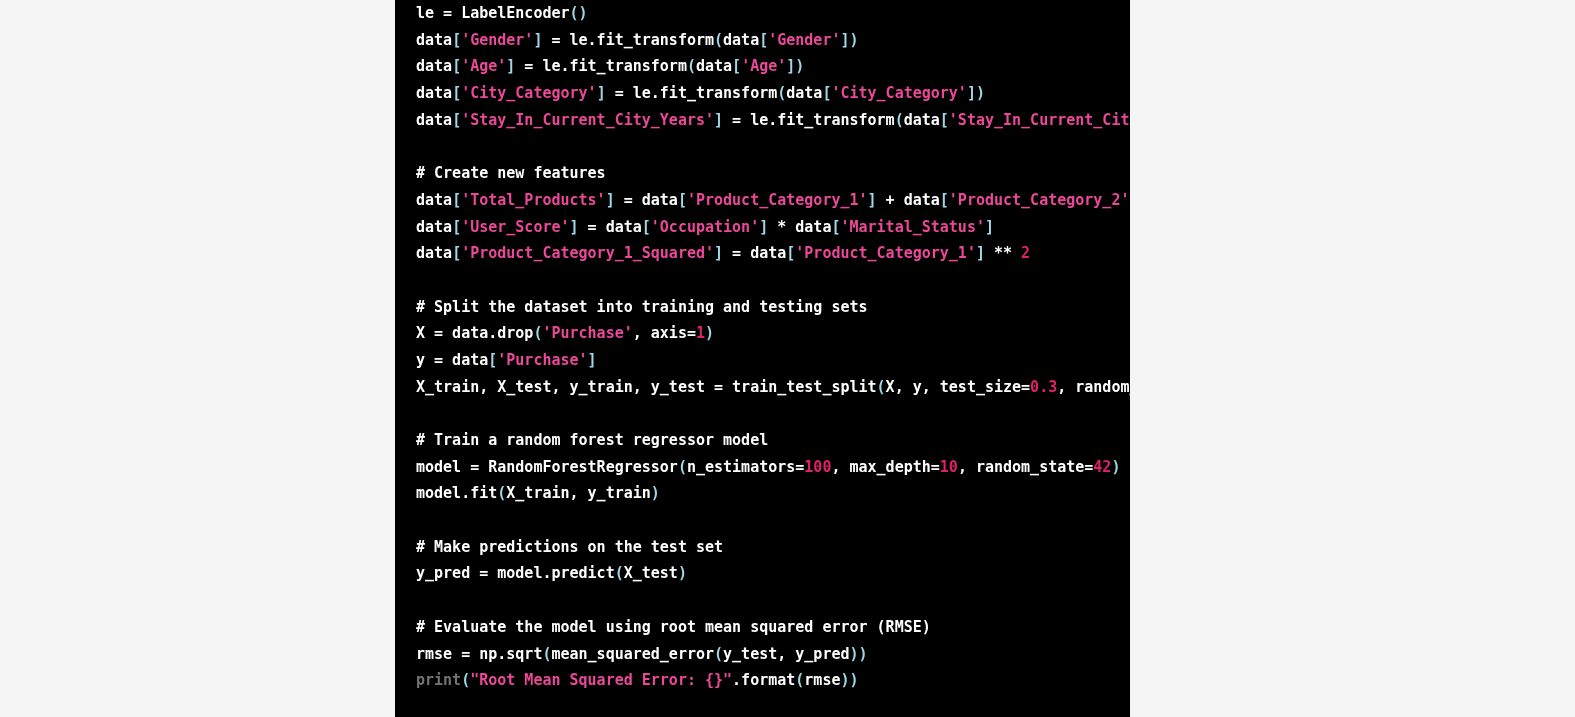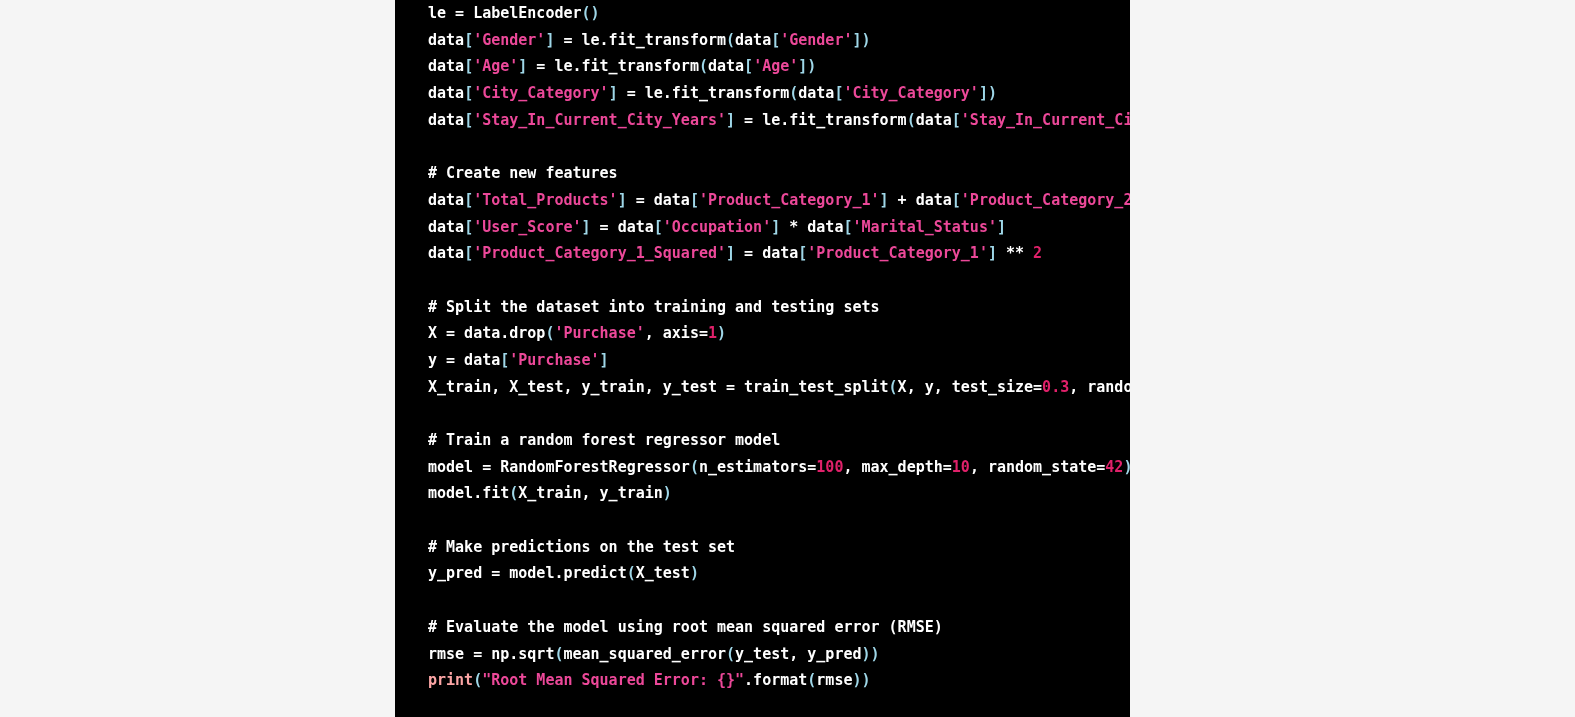--- a/index.html
+++ b/index.html
@@ -28,21 +28,21 @@
     left: 395px;
     top: 0;
     width: 735px;
     height: 717px;
     background: #000000;
     overflow: hidden;
   }
 
   #code-scroll {
     position: absolute;
-    left: 16px;
+    left: 4px;
     top: 0;
     width: 735px;
     height: 717px;
     overflow: hidden;
   }
 
   #code-block {
     position: absolute;
     left: 17px;
     top: 0px;
@@ -60,21 +60,21 @@
     height: 26.7px;
     white-space: pre;
   }
 
   
   .t-plain   { color: #ffffff; }
   .t-str     { color: #ec4899; }
   .t-comment { color: #ffffff; }
   .t-num     { color: #e0216a; }
   .t-punct   { color: #9fd7e8; }
-  .t-builtin { color: #fca5a5; text-align: center; }
+  .t-builtin { color: #737373; text-align: center; }
 </style>
 </head>
 <body>
 
 <div id="page">
 
   <div id="code-panel">
     <div id="code-scroll">
       <code id="code-block"><span class="ln"><span class="t-plain">le = LabelEncoder</span><span class="t-punct">()</span></span><span class="ln"><span class="t-plain">data</span><span class="t-punct">[</span><span class="t-str">'Gender'</span><span class="t-punct">]</span><span class="t-plain"> = le.fit_transform</span><span class="t-punct">(</span><span class="t-plain">data</span><span class="t-punct">[</span><span class="t-str">'Gender'</span><span class="t-punct">])</span></span><span class="ln"><span class="t-plain">data</span><span class="t-punct">[</span><span class="t-str">'Age'</span><span class="t-punct">]</span><span class="t-plain"> = le.fit_transform</span><span class="t-punct">(</span><span class="t-plain">data</span><span class="t-punct">[</span><span class="t-str">'Age'</span><span class="t-punct">])</span></span><span class="ln"><span class="t-plain">data</span><span class="t-punct">[</span><span class="t-str">'City_Category'</span><span class="t-punct">]</span><span class="t-plain"> = le.fit_transform</span><span class="t-punct">(</span><span class="t-plain">data</span><span class="t-punct">[</span><span class="t-str">'City_Category'</span><span class="t-punct">])</span></span><span class="ln"><span class="t-plain">data</span><span class="t-punct">[</span><span class="t-str">'Stay_In_Current_City_Years'</span><span class="t-punct">]</span><span class="t-plain"> = le.fit_transform</span><span class="t-punct">(</span><span class="t-plain">data</span><span class="t-punct">[</span><span class="t-str">'Stay_In_Current_City_Ye</span></span><span class="ln">&nbsp;</span><span class="ln"><span class="t-comment"># Create new features</span></span><span class="ln"><span class="t-plain">data</span><span class="t-punct">[</span><span class="t-str">'Total_Products'</span><span class="t-punct">]</span><span class="t-plain"> = data</span><span class="t-punct">[</span><span class="t-str">'Product_Category_1'</span><span class="t-punct">]</span><span class="t-plain"> + data</span><span class="t-punct">[</span><span class="t-str">'Product_Category_2'</span><span class="t-punct">]</span></span><span class="ln"><span class="t-plain">data</span><span class="t-punct">[</span><span class="t-str">'User_Score'</span><span class="t-punct">]</span><span class="t-plain"> = data</span><span class="t-punct">[</span><span class="t-str">'Occupation'</span><span class="t-punct">]</span><span class="t-plain"> * data</span><span class="t-punct">[</span><span class="t-str">'Marital_Status'</span><span class="t-punct">]</span></span><span class="ln"><span class="t-plain">data</span><span class="t-punct">[</span><span class="t-str">'Product_Category_1_Squared'</span><span class="t-punct">]</span><span class="t-plain"> = data</span><span class="t-punct">[</span><span class="t-str">'Product_Category_1'</span><span class="t-punct">]</span><span class="t-plain"> ** </span><span class="t-num">2</span></span><span class="ln">&nbsp;</span><span class="ln"><span class="t-comment"># Split the dataset into training and testing sets</span></span><span class="ln"><span class="t-plain">X = data.drop</span><span class="t-punct">(</span><span class="t-str">'Purchase'</span><span class="t-plain">, axis=</span><span class="t-num">1</span><span class="t-punct">)</span></span><span class="ln"><span class="t-plain">y = data</span><span class="t-punct">[</span><span class="t-str">'Purchase'</span><span class="t-punct">]</span></span><span class="ln"><span class="t-plain">X_train, X_test, y_train, y_test = train_test_split</span><span class="t-punct">(</span><span class="t-plain">X, y, test_size=</span><span class="t-num">0.3</span><span class="t-plain">, random_sta</span></span><span class="ln">&nbsp;</span><span class="ln"><span class="t-comment"># Train a random forest regressor model</span></span><span class="ln"><span class="t-plain">model = RandomForestRegressor</span><span class="t-punct">(</span><span class="t-plain">n_estimators=</span><span class="t-num">100</span><span class="t-plain">, max_depth=</span><span class="t-num">10</span><span class="t-plain">, random_state=</span><span class="t-num">42</span><span class="t-punct">)</span></span><span class="ln"><span class="t-plain">model.fit</span><span class="t-punct">(</span><span class="t-plain">X_train, y_train</span><span class="t-punct">)</span></span><span class="ln">&nbsp;</span><span class="ln"><span class="t-comment"># Make predictions on the test set</span></span><span class="ln"><span class="t-plain">y_pred = model.predict</span><span class="t-punct">(</span><span class="t-plain">X_test</span><span class="t-punct">)</span></span><span class="ln">&nbsp;</span><span class="ln"><span class="t-comment"># Evaluate the model using root mean squared error (RMSE)</span></span><span class="ln"><span class="t-plain">rmse = np.sqrt</span><span class="t-punct">(</span><span class="t-plain">mean_squared_error</span><span class="t-punct">(</span><span class="t-plain">y_test, y_pred</span><span class="t-punct">))</span></span><span class="ln"><span class="t-builtin">print</span><span class="t-punct">(</span><span class="t-str">"Root Mean Squared Error: {}"</span><span class="t-plain">.format</span><span class="t-punct">(</span><span class="t-plain">rmse</span><span class="t-punct">))</span></span></code>
     </div>

